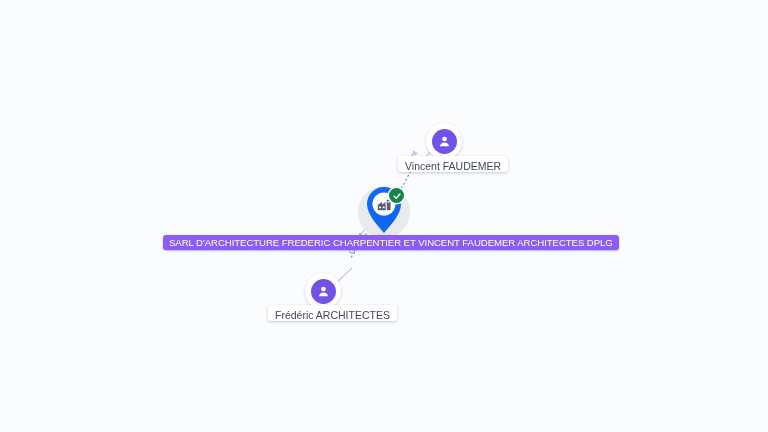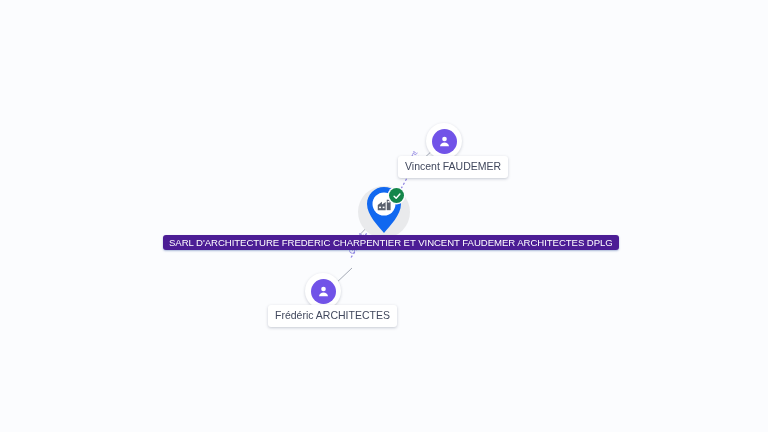--- a/index.html
+++ b/index.html
@@ -59,21 +59,21 @@
   }
   .avatar-disc svg { display: block; }
 
   .person-label {
     position: absolute;
     white-space: nowrap;
     background: #ffffff;
     color: #41485d;
     font-size: 10.5px;
     line-height: 1;
-    padding: 5px 7px 6px 7px;
+    padding: 5px 7px 0 7px;
     border-radius: 3px;
     box-shadow: 0 1px 3px rgba(40,50,80,0.25);
   }
 
   
   #company-node {
     position: absolute;
     width: 0;
     height: 0;
   }
@@ -121,21 +121,21 @@
   #company-label {
     position: absolute;
     left: 163px;
     top: 235px;
     height: 15px;
     box-sizing: border-box;
     display: flex;
     align-items: center;
     justify-content: center;
     padding: 0 6px;
-    background: #4c1d95;
+    background: #8b5cf6;
     color: #ffffff;
     font-size: 9.6px;
     letter-spacing: -0.06px;
     white-space: nowrap;
     border-radius: 3px;
     box-shadow: 0 1px 2px rgba(20,60,140,0.35);
   }
 
   
   .edge-label {

